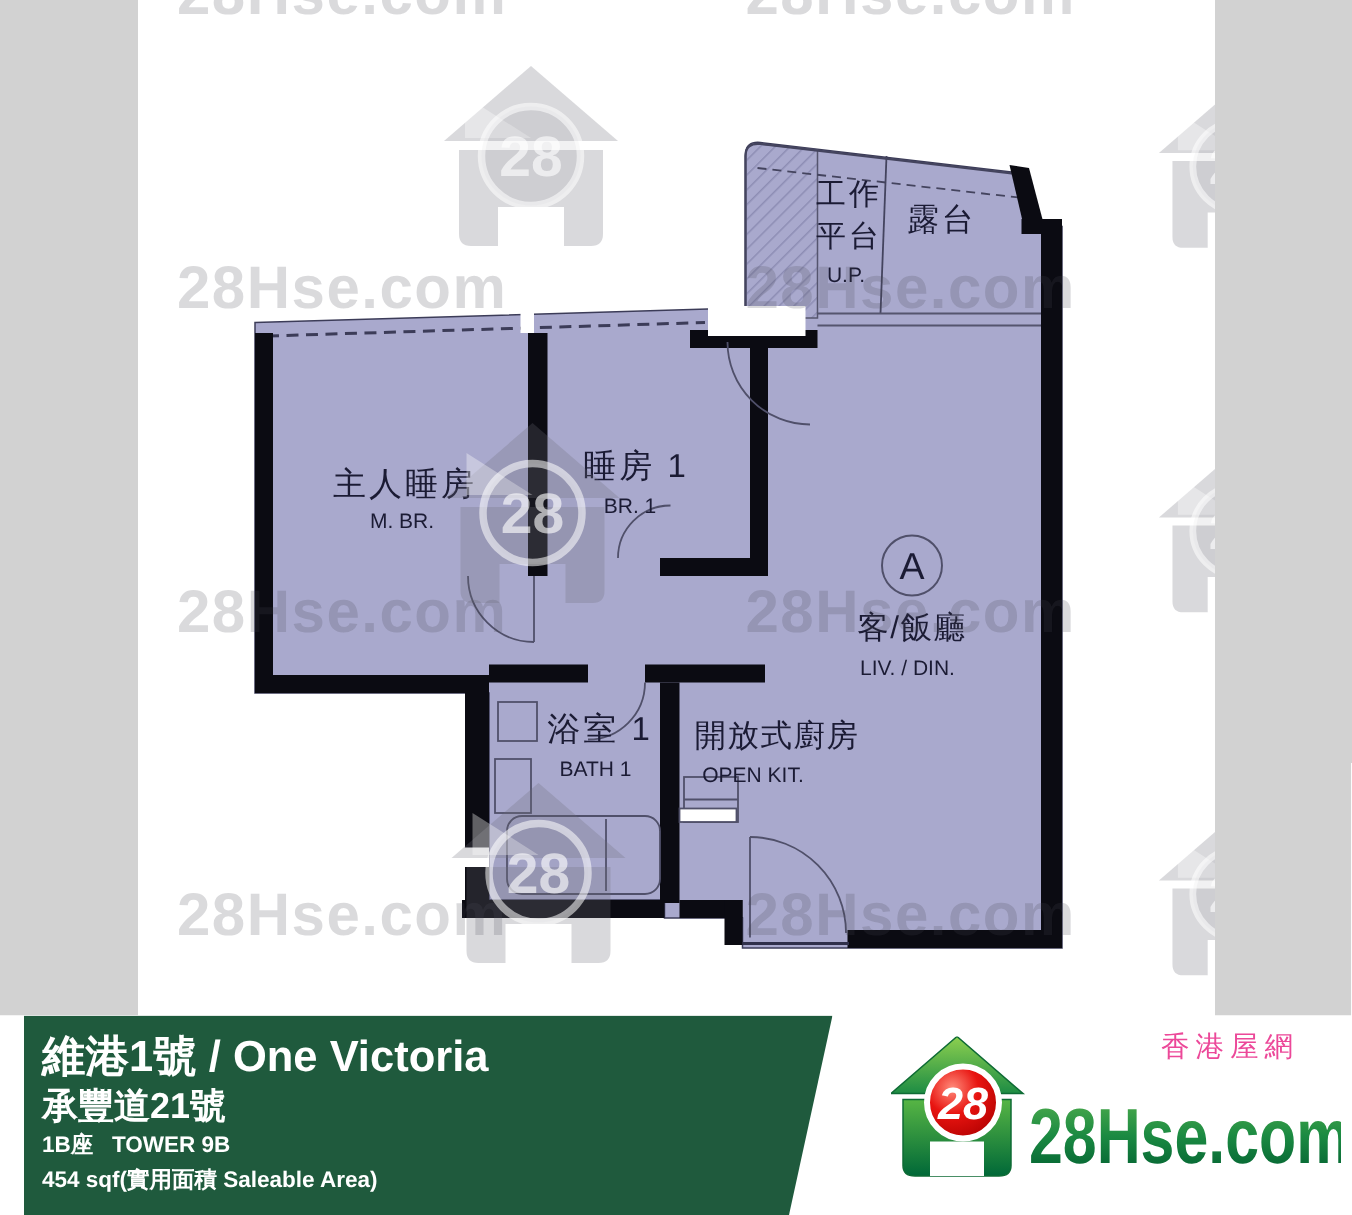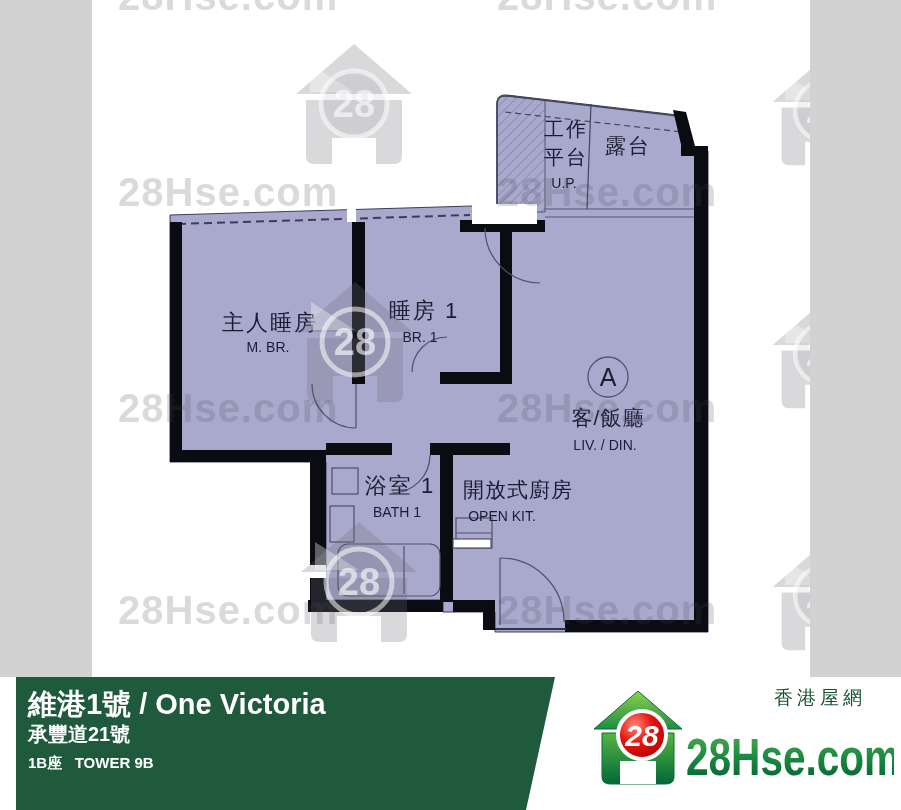--- a/index.html
+++ b/index.html
@@ -14,24 +14,24 @@
            color:rgba(70,70,82,0.20);white-space:pre;pointer-events:none;}
   .wm-house{position:absolute;z-index:20;pointer-events:none;}
   .wm-right-clip{position:absolute;left:760px;top:0;width:50px;height:677px;overflow:hidden;z-index:19;}
   .plan{position:absolute;left:0;top:0;z-index:10;}
   
   .footer{position:absolute;left:16px;top:677px;width:901px;height:133px;background:#fff;}
   .footer .greenbar{position:absolute;left:0;top:0;width:560px;height:133px;background:#1f5a3d;
         clip-path:polygon(0 0,539px 0,510px 100%,0 100%);}
   .footer .t{position:absolute;color:#fff;left:12px;white-space:pre;}
   .f-title{top:8px;font-size:29px;font-weight:bold;}
-  .f-addr{top:44px;font-size:20px;font-weight:bold;}
+  .f-addr{top:44px;font-size:24px;font-weight:bold;}
   .f-tower{top:77px;font-size:15px;font-weight:bold;}
   .f-area{top:100px;font-size:15px;font-weight:bold;}
-  .brand-zh{position:absolute;left:758px;top:8px;font-size:19px;letter-spacing:4px;color:#14532d;}
+  .brand-zh{position:absolute;left:758px;top:8px;font-size:19px;letter-spacing:4px;color:#ec4899;}
   .logo-svg{position:absolute;left:578px;top:14px;}
 </style>
 </head>
 <body>
 
 <div class="page">
 
   <div class="main">
 
     <svg width="0" height="0" style="position:absolute" aria-hidden="true">
@@ -169,20 +169,21 @@
         <text x="628" y="153" font-size="21" letter-spacing="2">露台</text>
       </g>
     </svg>
   </div>
 
   <div class="footer">
     <div class="greenbar"></div>
     <div class="t f-title">維港1號 / One Victoria</div>
     <div class="t f-addr">承豐道21號</div>
     <div class="t f-tower">1B座   TOWER 9B</div>
+    <div class="t f-area">454 sqf(實用面積 Saleable Area)</div>
 
     <div class="brand-zh">香港屋網</div>
 
     <svg class="logo-svg" width="300" height="110" viewBox="0 0 300 110">
       <defs>
         <linearGradient id="gRoof" x1="0" y1="0" x2="0" y2="1">
           <stop offset="0" stop-color="#8dd04f"></stop>
             <stop offset="1" stop-color="#1d8c44"></stop>
         </linearGradient>
         <linearGradient id="gBody" x1="0" y1="0" x2="0" y2="1">

